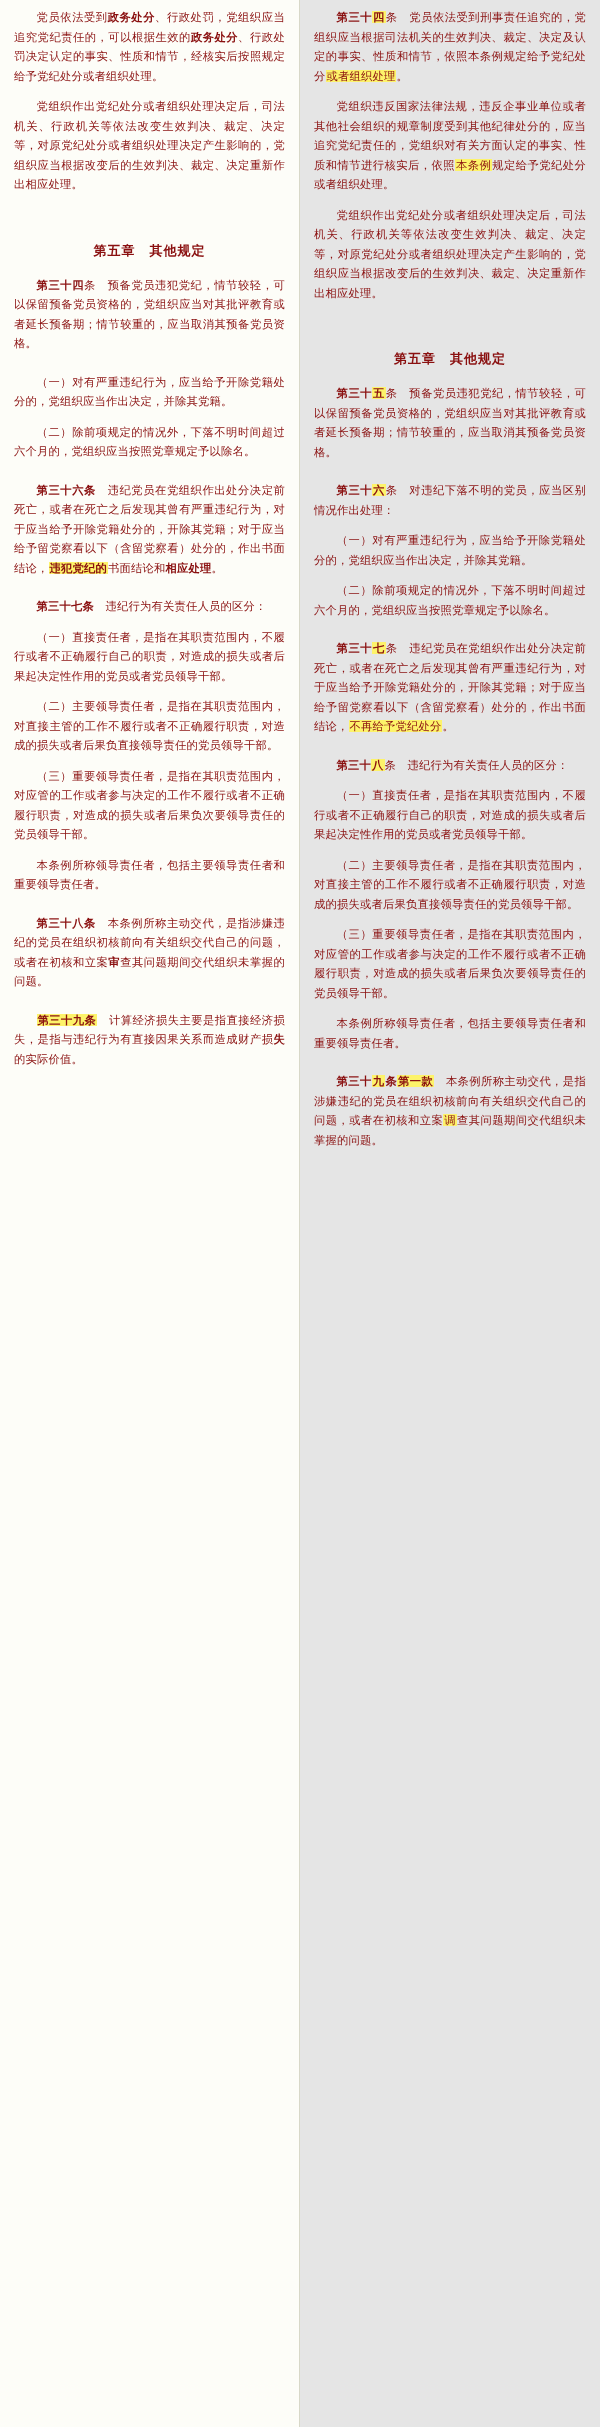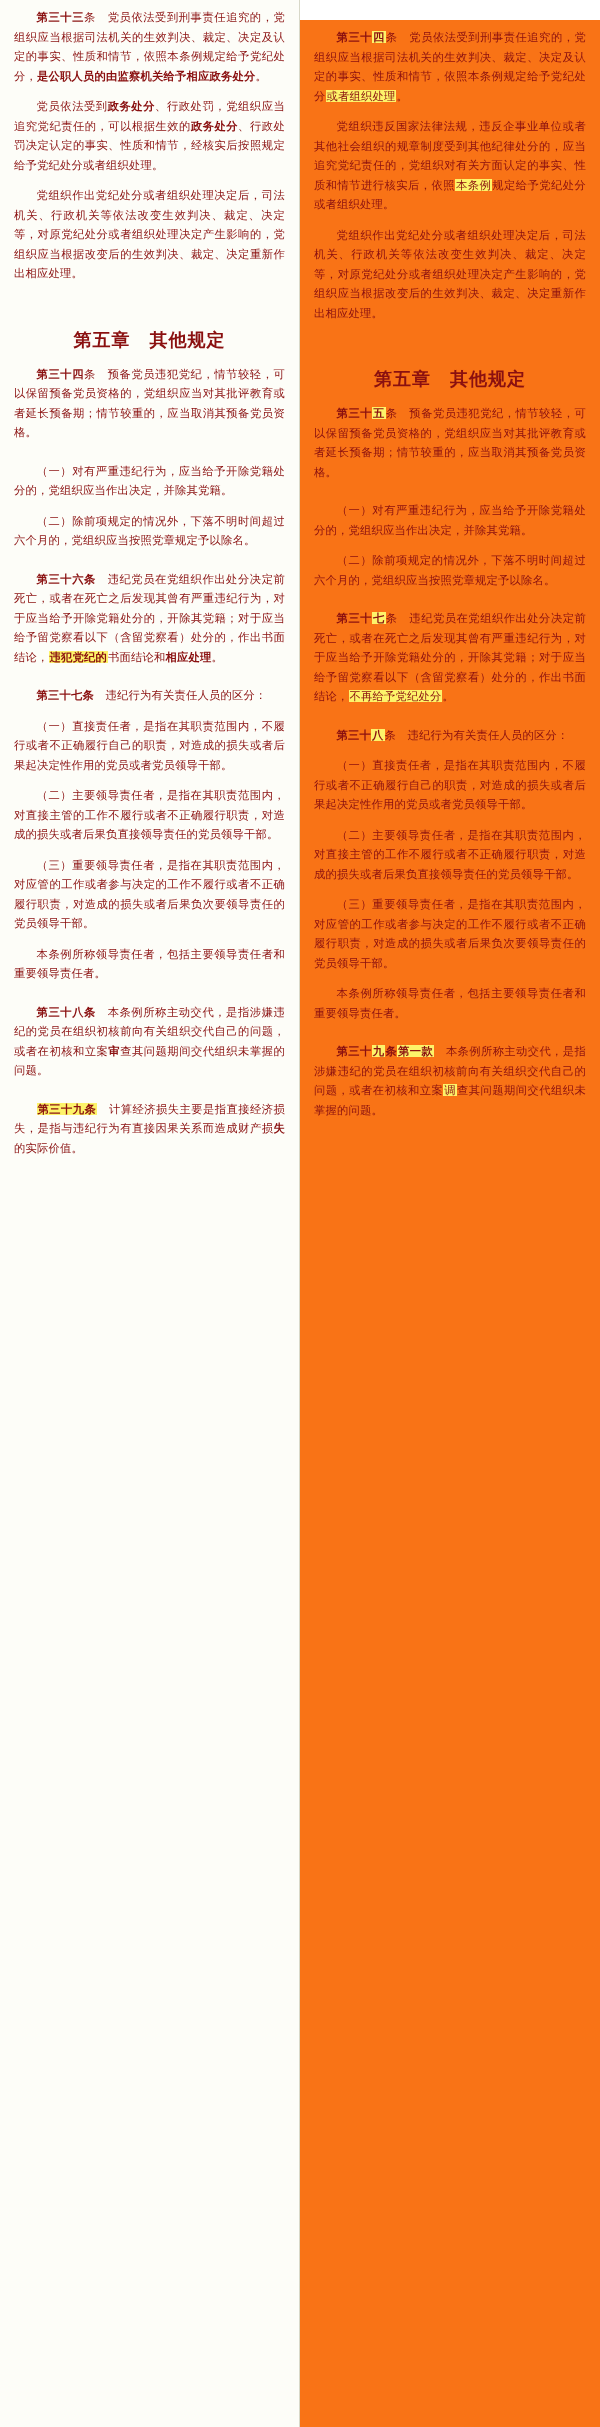--- a/index.html
+++ b/index.html
@@ -20,57 +20,55 @@
   .col {
     width: 300px;
     padding: 8px 14px 20px 14px;
     position: relative;
   }
   .col.left {
     background: #fdfdf8;
     border-right: 1px solid #d8d8c8;
   }
   .col.right {
-    background: #f97316;
-    margin-top: 20px;
+    background: #e5e5e5;
   }
   .para {
     font-size: 11.3px;
     line-height: 19.5px;
     text-align: justify;
     text-justify: inter-ideograph;
     margin: 0 0 11px 0;
     text-indent: 2em;
     color: #8a1010;
     letter-spacing: 0.2px;
   }
   .chapter {
     text-align: center;
     font-weight: bold;
-    font-size: 18px;
+    font-size: 13px;
     line-height: 22px;
     margin: 18px 0 14px 0;
     color: #8a1010;
     letter-spacing: 1px;
   }
   .spacer-sm { height: 8px; }
   .spacer-md { height: 16px; }
   .hl {
     background: #fdf36a;
     padding: 0 1px;
   }
   .bold { font-weight: bold; }
   .bold-hl { font-weight: bold; background: #fdf36a; padding: 0 1px; }
 </style>
 </head>
 <body>
 
 <div class="page">
   <div class="col left" id="col-left">
-      <p class="para"><span class="bold">第三十</span><span class="bold">三</span><span>条　党员依法受到刑事责任追究的，党组织应当根据司法机关的生效判决、裁定、决定及认定的事实、性质和情节，依照本条例规定给予党纪处分，</span><span class="bold">是公职人员的由监察机关给予相应政务处分</span><span>。</span></p>
       <p class="para"><span>党员依法受到</span><span class="bold">政务处分</span><span>、行政处罚，党组织应当追究党纪责任的，可以根据生效的</span><span class="bold">政务处分</span><span>、行政处罚决定认定的事实、性质和情节，经核实后按照规定给予党纪处分或者组织处理。</span></p>
       <p class="para"><span>党组织作出党纪处分或者组织处理决定后，司法机关、行政机关等依法改变生效判决、裁定、决定等，对原党纪处分或者组织处理决定产生影响的，党组织应当根据改变后的生效判决、裁定、决定重新作出相应处理。</span></p>
       <div class="spacer-md"></div>
       <div class="chapter">第五章　其他规定</div>
       <p class="para"><span class="bold">第三十</span><span class="bold">四</span><span>条　预备党员违犯党纪，情节较轻，可以保留预备党员资格的，党组织应当对其批评教育或者延长预备期；情节较重的，应当取消其预备党员资格。</span></p>
       <div class="spacer-sm"></div>
       <p class="para"><span>（一）对有严重违纪行为，应当给予开除党籍处分的，党组织应当作出决定，并除其党籍。</span></p>
       <p class="para"><span>（二）除前项规定的情况外，下落不明时间超过六个月的，党组织应当按照党章规定予以除名。</span></p>
       <div class="spacer-sm"></div>
       <p class="para"><span class="bold">第三十六条　</span><span>违纪党员在党组织作出处分决定前死亡，或者在死亡之后发现其曾有严重违纪行为，对于应当给予开除党籍处分的，开除其党籍；对于应当给予留党察看以下（含留党察看）处分的，作出书面结论，</span><span class="bold-hl">违犯党纪的</span><span>书面结论和</span><span class="bold">相应处理</span><span>。</span></p>
@@ -86,20 +84,21 @@
       <p class="para"><span class="bold-hl">第三十九条</span><span>　计算经济损失主要是指直接经济损失，是指与违纪行为有直接因果关系而造成财产损</span><span class="bold">失</span><span>的实际价值。</span></p>
     </div>
   <div class="col right" id="col-right">
       <p class="para"><span class="bold">第三十</span><span class="bold-hl">四</span><span>条　党员依法受到刑事责任追究的，党组织应当根据司法机关的生效判决、裁定、决定及认定的事实、性质和情节，依照本条例规定给予党纪处分</span><span class="hl">或者组织处理</span><span>。</span></p>
       <p class="para"><span>党组织违反国家法律法规，违反企事业单位或者其他社会组织的规章制度受到其他纪律处分的，应当追究党纪责任的，党组织对有关方面认定的事实、性质和情节进行核实后，依照</span><span class="hl">本条例</span><span>规定给予党纪处分或者组织处理。</span></p>
       <p class="para"><span>党组织作出党纪处分或者组织处理决定后，司法机关、行政机关等依法改变生效判决、裁定、决定等，对原党纪处分或者组织处理决定产生影响的，党组织应当根据改变后的生效判决、裁定、决定重新作出相应处理。</span></p>
       <div class="spacer-md"></div>
       <div class="chapter">第五章　其他规定</div>
       <p class="para"><span class="bold">第三十</span><span class="bold-hl">五</span><span>条　预备党员违犯党纪，情节较轻，可以保留预备党员资格的，党组织应当对其批评教育或者延长预备期；情节较重的，应当取消其预备党员资格。</span></p>
       <div class="spacer-sm"></div>
+      <p class="para"><span class="bold">第三十</span><span class="bold-hl">六</span><span>条　对违纪下落不明的党员，应当区别情况作出处理：</span></p>
       <p class="para"><span>（一）对有严重违纪行为，应当给予开除党籍处分的，党组织应当作出决定，并除其党籍。</span></p>
       <p class="para"><span>（二）除前项规定的情况外，下落不明时间超过六个月的，党组织应当按照党章规定予以除名。</span></p>
       <div class="spacer-sm"></div>
       <p class="para"><span class="bold">第三十</span><span class="bold-hl">七</span><span>条　违纪党员在党组织作出处分决定前死亡，或者在死亡之后发现其曾有严重违纪行为，对于应当给予开除党籍处分的，开除其党籍；对于应当给予留党察看以下（含留党察看）处分的，作出书面结论，</span><span class="hl">不再给予党纪处分</span><span>。</span></p>
       <div class="spacer-sm"></div>
       <p class="para"><span class="bold">第三十</span><span class="bold-hl">八</span><span>条　违纪行为有关责任人员的区分：</span></p>
       <p class="para"><span>（一）直接责任者，是指在其职责范围内，不履行或者不正确履行自己的职责，对造成的损失或者后果起决定性作用的党员或者党员领导干部。</span></p>
       <p class="para"><span>（二）主要领导责任者，是指在其职责范围内，对直接主管的工作不履行或者不正确履行职责，对造成的损失或者后果负直接领导责任的党员领导干部。</span></p>
       <p class="para"><span>（三）重要领导责任者，是指在其职责范围内，对应管的工作或者参与决定的工作不履行或者不正确履行职责，对造成的损失或者后果负次要领导责任的党员领导干部。</span></p>
       <p class="para"><span>本条例所称领导责任者，包括主要领导责任者和重要领导责任者。</span></p>

